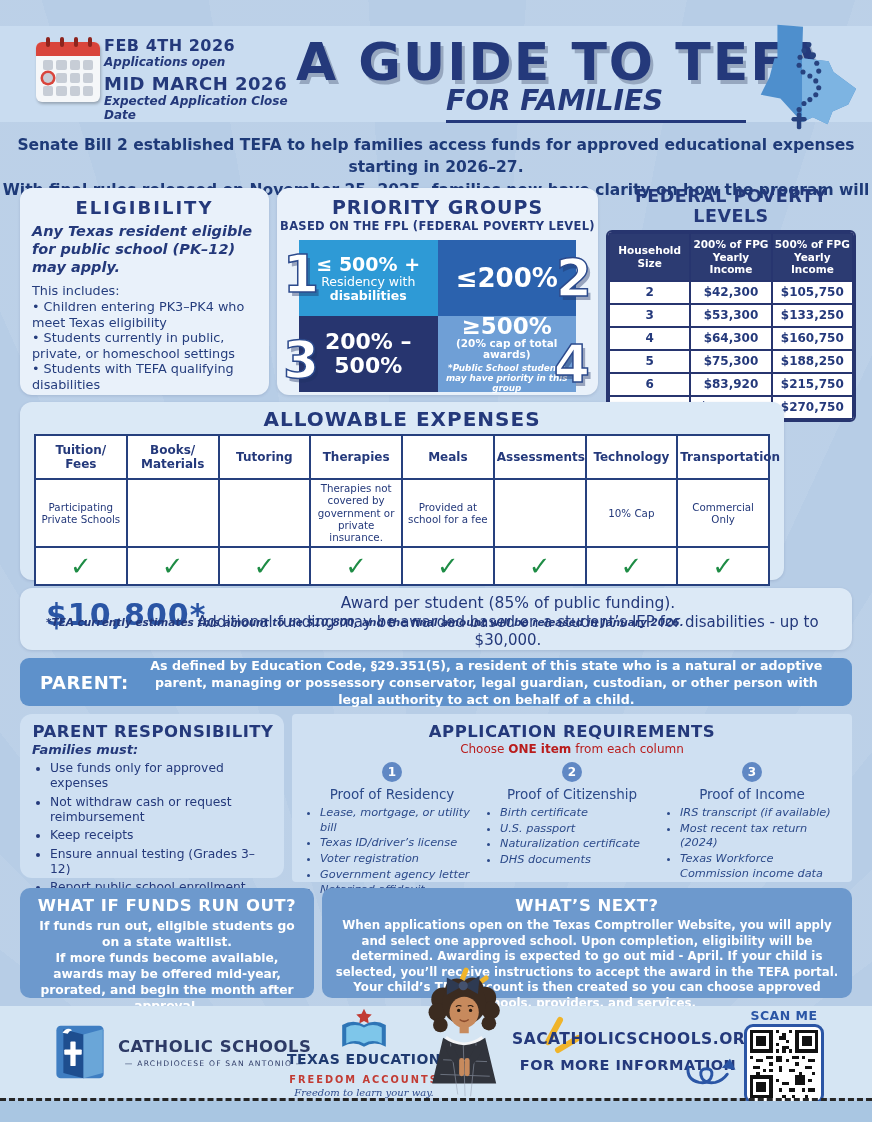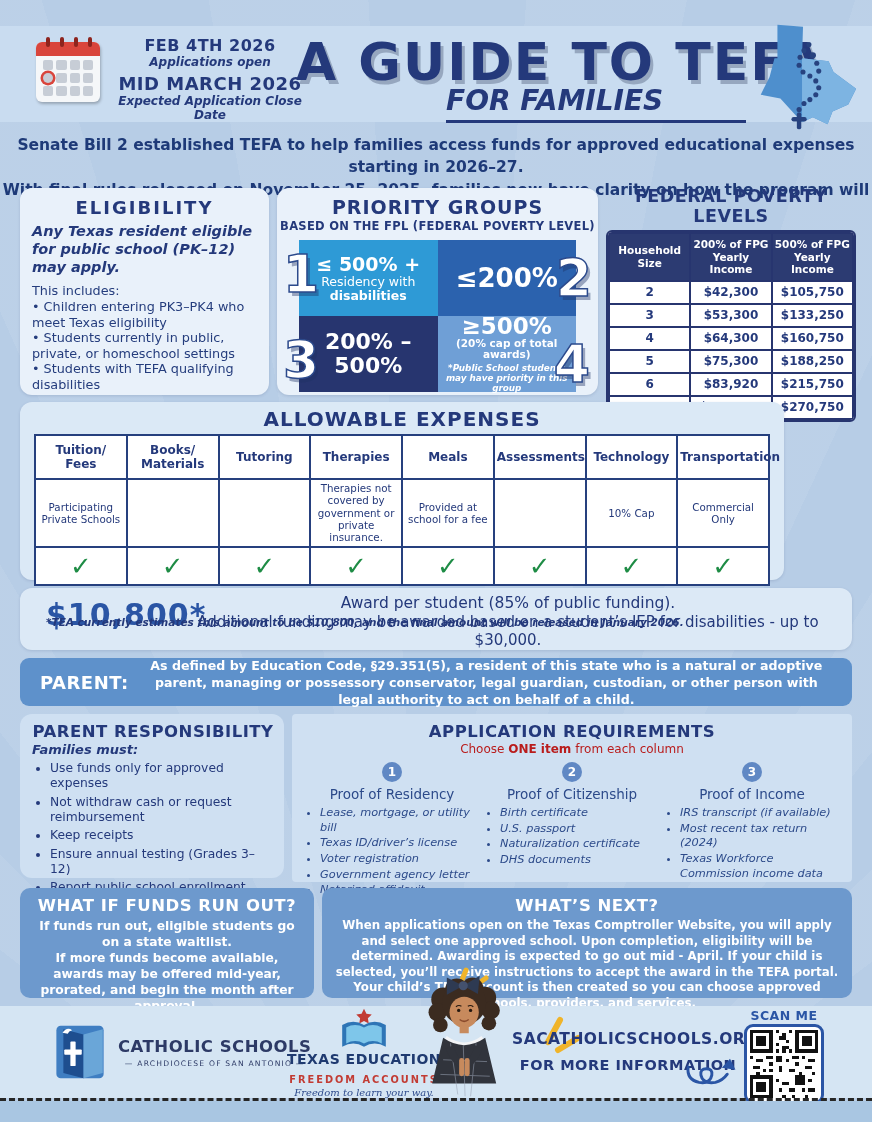--- a/index.html
+++ b/index.html
@@ -9,21 +9,21 @@
   .rays{position:absolute;inset:0;background:repeating-conic-gradient(from -80deg at 50% 115%,rgba(255,255,255,.07) 0deg 7deg,rgba(255,255,255,0) 7deg 14deg);pointer-events:none}
 
   
   .header-band{position:absolute;left:0;top:26px;width:872px;height:96px;background:#c9dcf0}
   .calendar{position:absolute;left:36px;top:16px;width:64px;height:60px;background:#f5f7f9;border-radius:6px;box-shadow:1px 2px 3px rgba(0,0,0,.25)}
   .cal-top{position:absolute;top:0;left:0;right:0;height:14px;background:#d9453c;border-radius:6px 6px 0 0}
   .cal-ring{position:absolute;top:-5px;width:4px;height:10px;background:#8d241e;border-radius:2px}
   .cal-grid{position:absolute;top:18px;left:7px;right:7px;bottom:6px;display:grid;grid-template-columns:repeat(4,1fr);gap:3px}
   .cal-cell{background:#c7cdd6;border-radius:2px}
   .cal-cell.circled{box-shadow:0 0 0 2.5px #d9453c;border-radius:50%}
-  .dates{position:absolute;left:104px;top:10px;width:212px;text-align:center}
+  .dates{position:absolute;left:104px;top:10px;width:212px;text-align:left}
   .date-big{font-size:16px;font-weight:bold;color:#24397b;letter-spacing:.5px}
   .date-sub{font-size:12px;font-style:italic;font-weight:bold;color:#24397b}
   .date-big2{font-size:18px;font-weight:bold;margin-top:4px}
   .title-wrap{position:absolute;left:296px;top:6px;width:452px}
   .main-title{font-size:52px;font-weight:bold;letter-spacing:2px;color:#24397b;text-align:center;text-shadow:3px 4px 0 rgba(108,124,152,.55);white-space:nowrap}
   .subtitle{font-size:28px;font-weight:bold;font-style:italic;color:#24397b;text-align:left;width:300px;margin:-8px 2px 0 auto;border-bottom:3px solid #24397b;padding-bottom:3px}
   .texas{position:absolute;left:744px;top:-6px}
 
   
   .intro{position:absolute;left:0;top:134px;width:872px;text-align:center;font-size:15.5px;font-weight:bold;color:#1e3a78;line-height:1.45}

